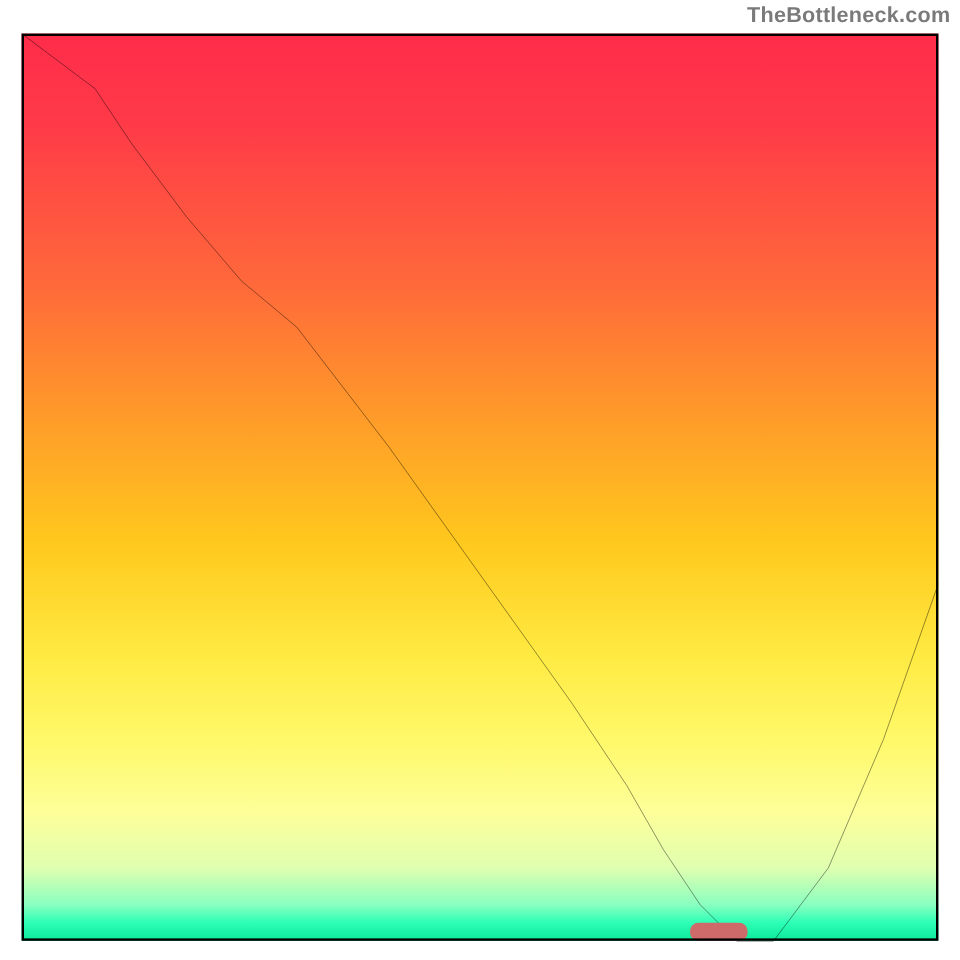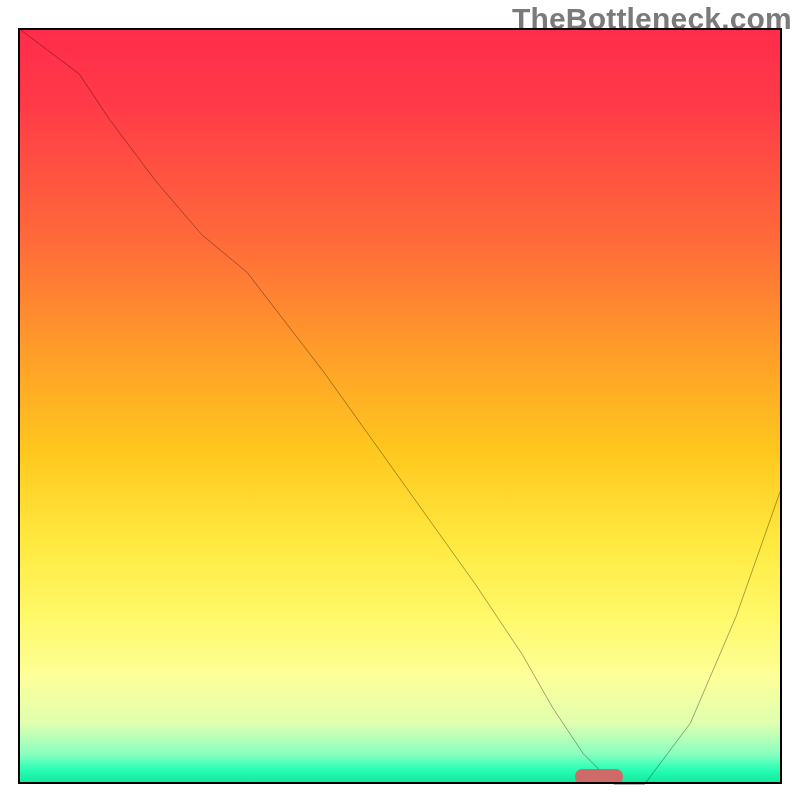--- a/index.html
+++ b/index.html
@@ -13,21 +13,21 @@
   }
   .stage {
     position: relative;
     width: 800px;
     height: 800px;
   }
   .watermark {
     position: absolute;
     top: 2px;
     right: 8px;
-    font-size: 30px;
+    font-size: 18px;
     font-weight: 600;
     color: #7a7a7a;
     letter-spacing: 0.2px;
     user-select: none;
   }
   .plot {
     position: absolute;
     left: 18px;
     top: 28px;
     width: 764px;

